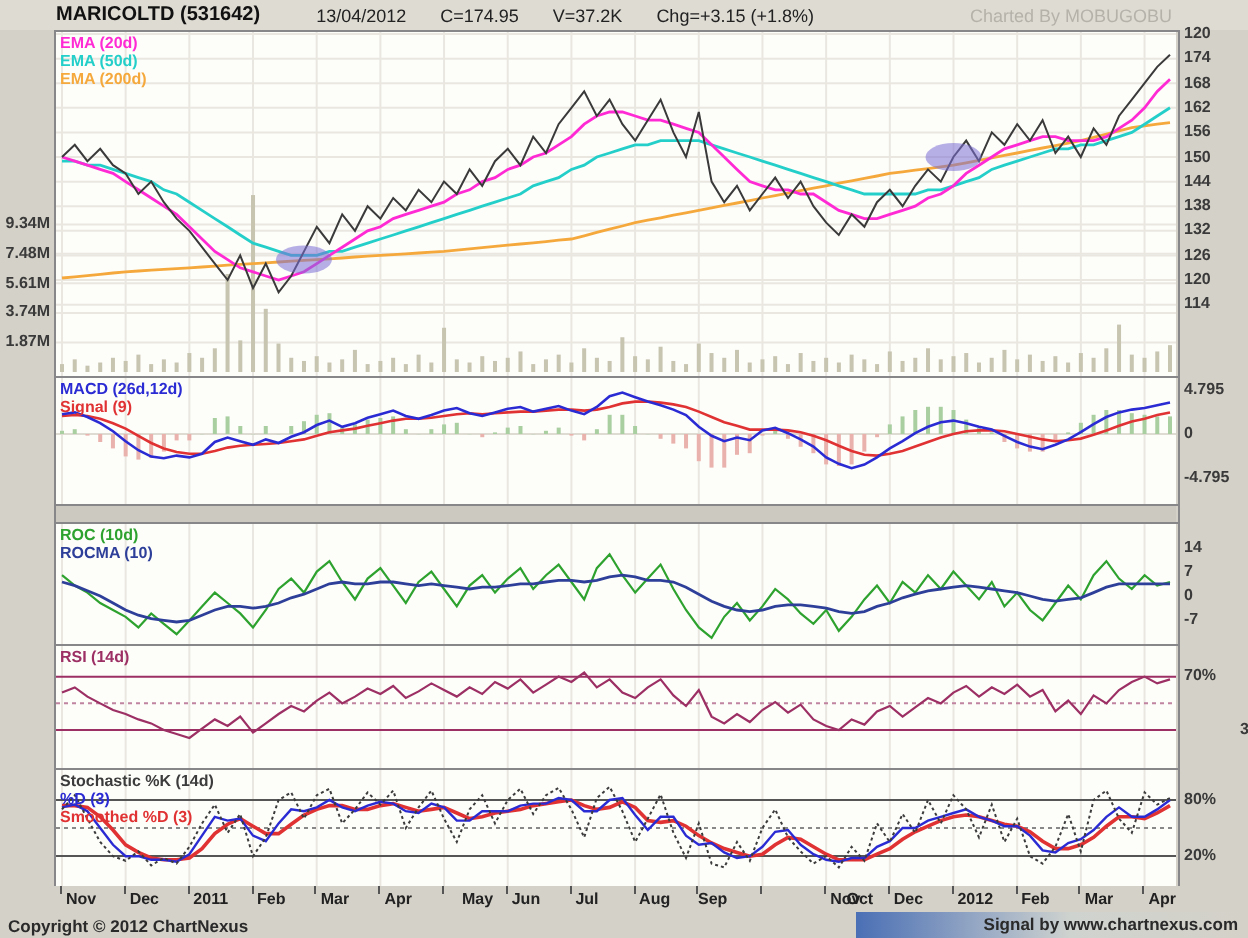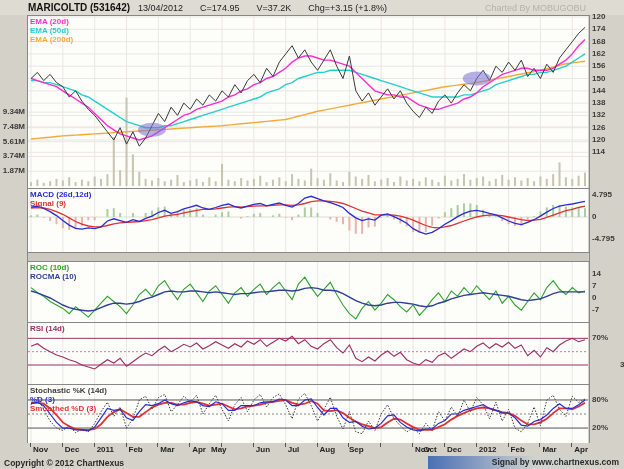--- a/index.html
+++ b/index.html
@@ -1,21 +1,21 @@
 <!DOCTYPE html>
 <html><head>
 <meta charset="utf-8">
 <style>
   html,body{margin:0;padding:0;}
   #app{position:relative;width:624px;height:469px;background:#d4d1c8;
        font-family:"Liberation Sans",sans-serif;overflow:hidden;}
   
   #header{position:absolute;left:0;top:0;width:624px;height:15px;display:flex;align-items:center;
           background:#dedbd3;font-size:9px;color:#222;}
-  #header .sym{margin-left:28px;font-size:10px;font-weight:700;color:#111;margin-right:8px;}
+  #header .sym{margin-left:28px;font-size:10px;font-weight:700;color:#111;margin-right:28px;}
   #header .hitem{margin-right:17px;}
   #header .charted{margin-left:auto;margin-right:38px;color:#b5b2aa;font-size:9px;}
   
   .panel{position:absolute;left:28px;width:560px;background:#fdfdfa;}
   .hline{position:absolute;left:27px;width:562px;height:1px;background:#87878a;}
   .vline{position:absolute;top:15px;height:428px;width:1px;background:#87878a;}
   #divider{position:absolute;left:28px;top:253px;width:560px;height:8px;background:#ccc9c0;}
   
   .legend{position:absolute;z-index:5;font-size:8px;font-weight:700;line-height:9px;}
   .legend div{white-space:nowrap;}
@@ -445,21 +445,21 @@
     <span class="xlabel" style="left: 64.8391px;">Dec</span>
     <span class="xtickmark" style="left: 93.6782px;"></span>
     <span class="xlabel" style="left: 96.6782px;">2011</span>
     <span class="xtickmark" style="left: 125.517px;"></span>
     <span class="xlabel" style="left: 128.517px;">Feb</span>
     <span class="xtickmark" style="left: 157.356px;"></span>
     <span class="xlabel" style="left: 160.356px;">Mar</span>
     <span class="xtickmark" style="left: 189.195px;"></span>
     <span class="xlabel" style="left: 192.195px;">Apr</span>
     <span class="xtickmark" style="left: 221.034px;"></span>
-    <span class="xlabel" style="left: 211px;">May</span>
+    <span class="xlabel" style="left: 231px;">May</span>
     <span class="xtickmark" style="left: 252.874px;"></span>
     <span class="xlabel" style="left: 255.874px;">Jun</span>
     <span class="xtickmark" style="left: 284.713px;"></span>
     <span class="xlabel" style="left: 287.713px;">Jul</span>
     <span class="xtickmark" style="left: 316.552px;"></span>
     <span class="xlabel" style="left: 319.552px;">Aug</span>
     <span class="xtickmark" style="left: 348.391px;"></span>
     <span class="xlabel" style="left: 349px;">Sep</span>
     <span class="xtickmark" style="left: 380.23px;"></span>
     <span class="xlabel" style="left: 383.23px; margin-left: 40px;">Oct</span>

